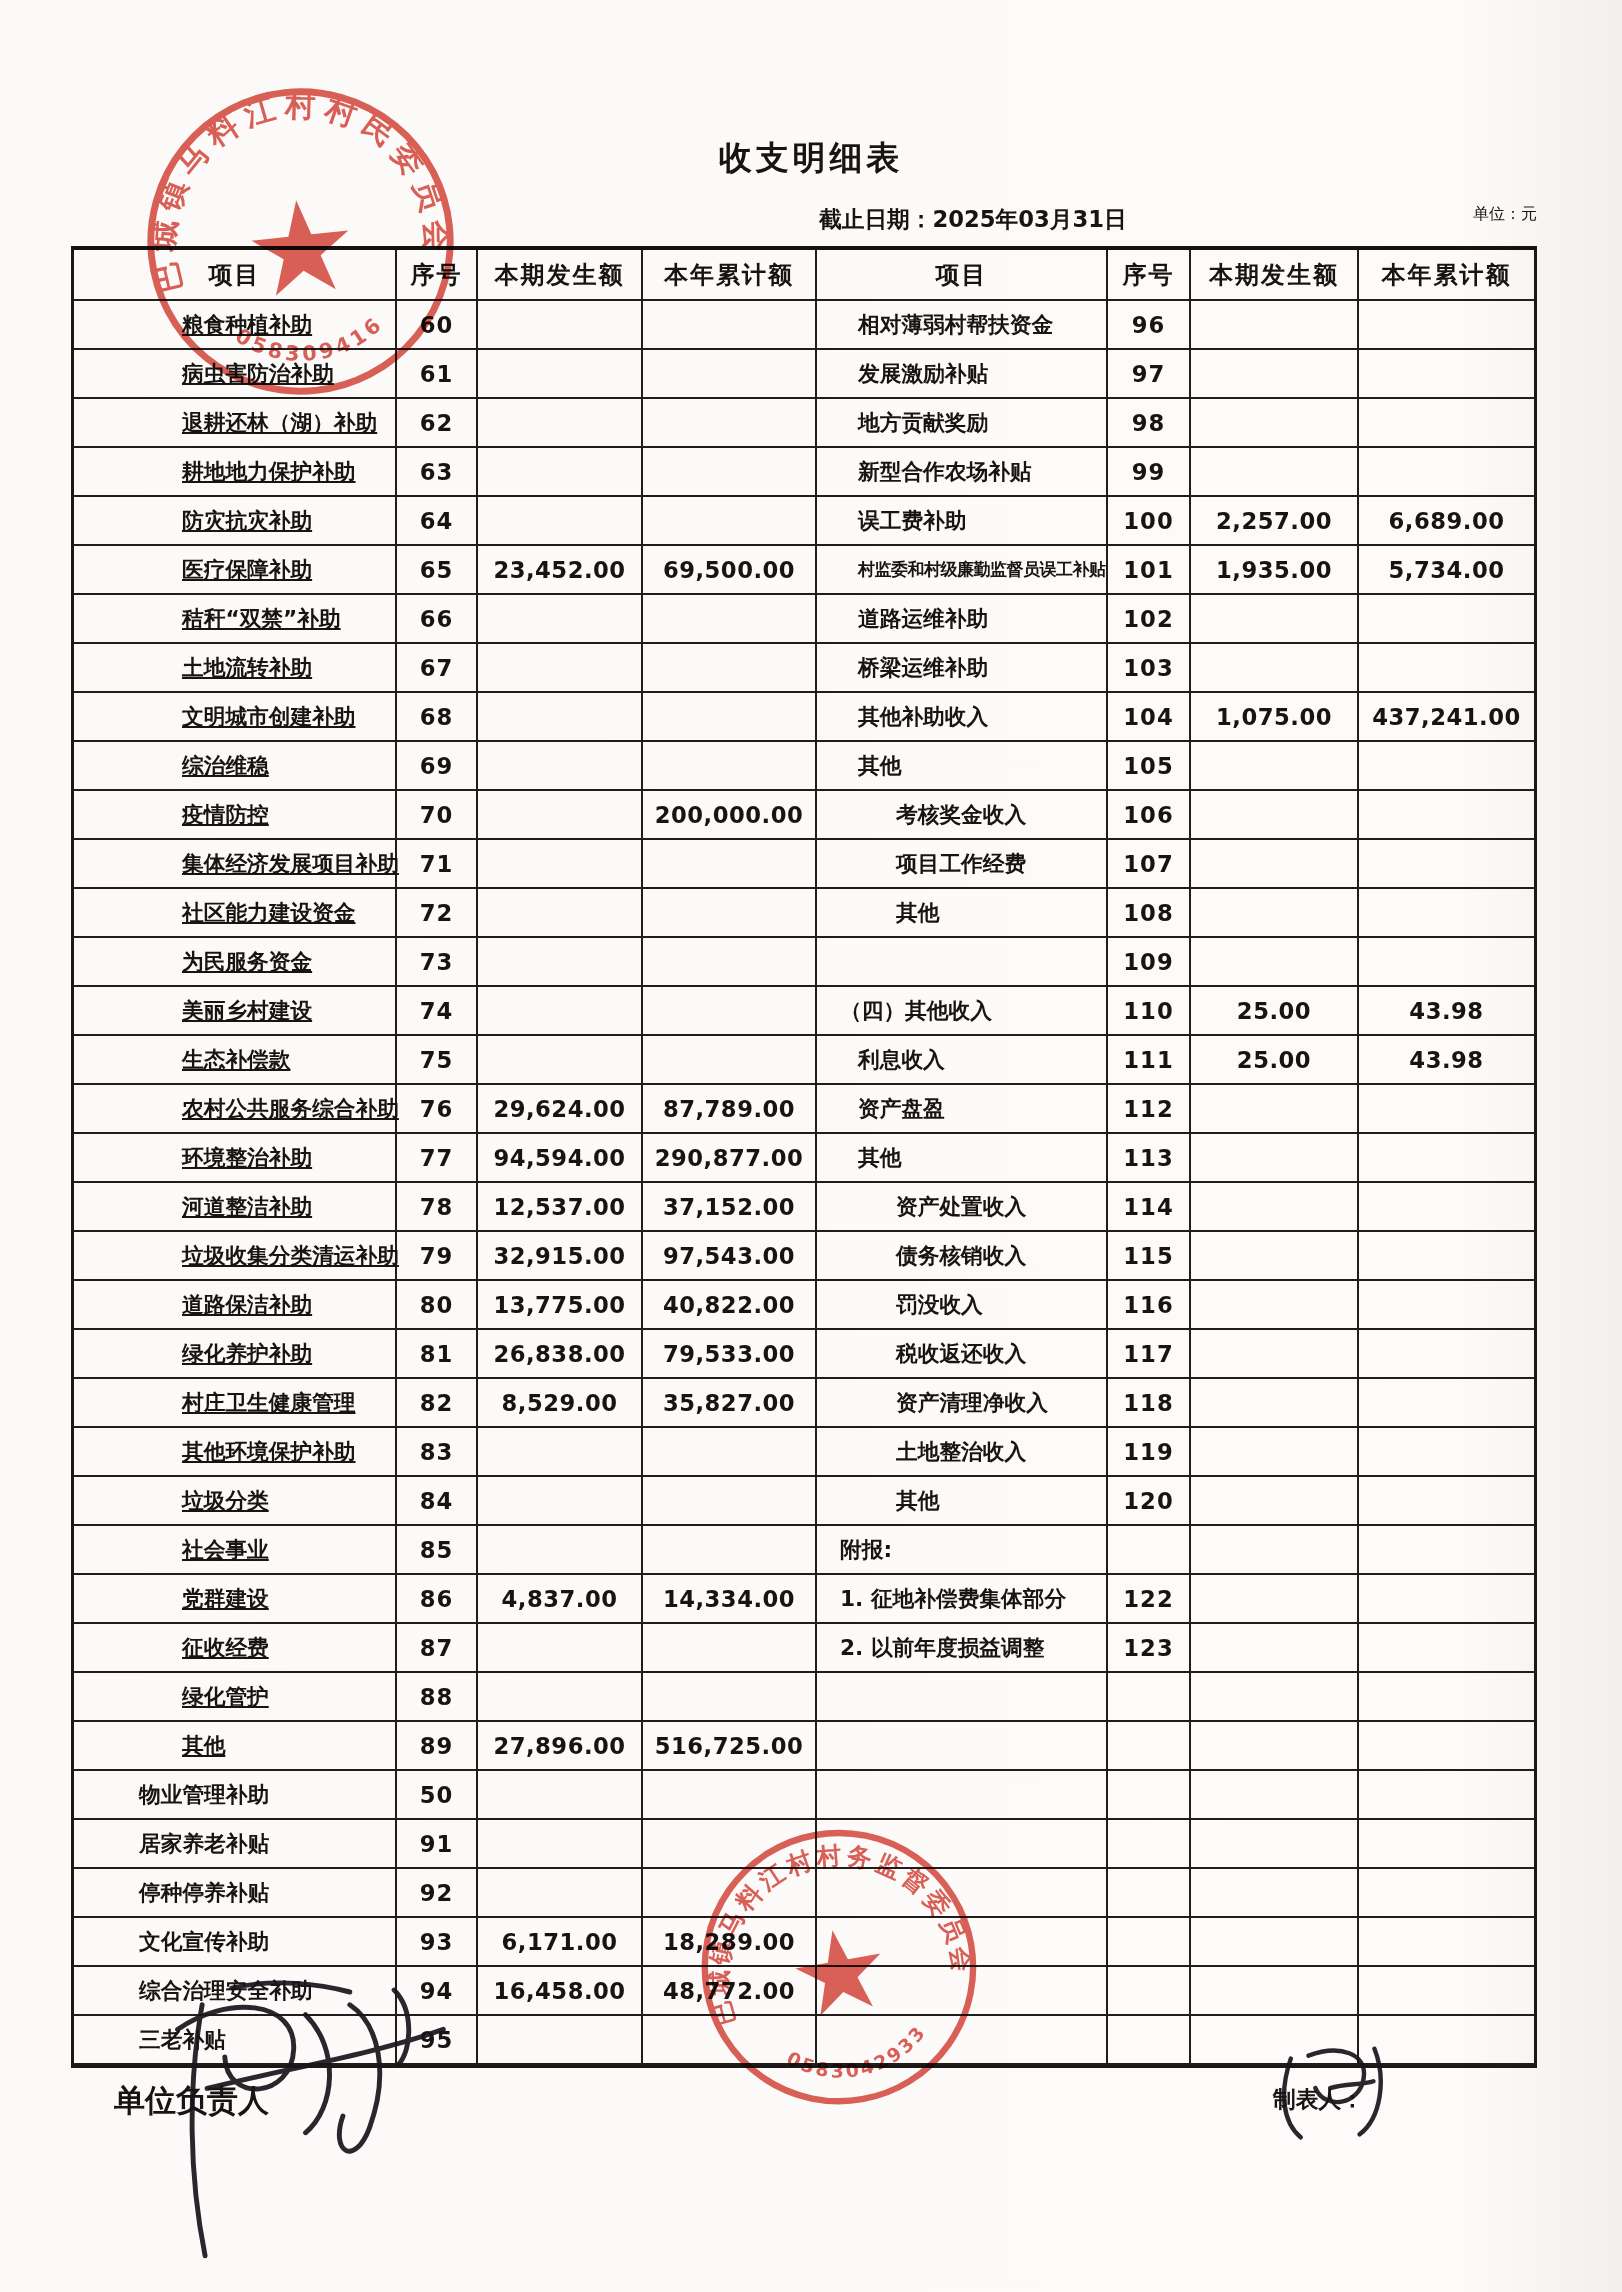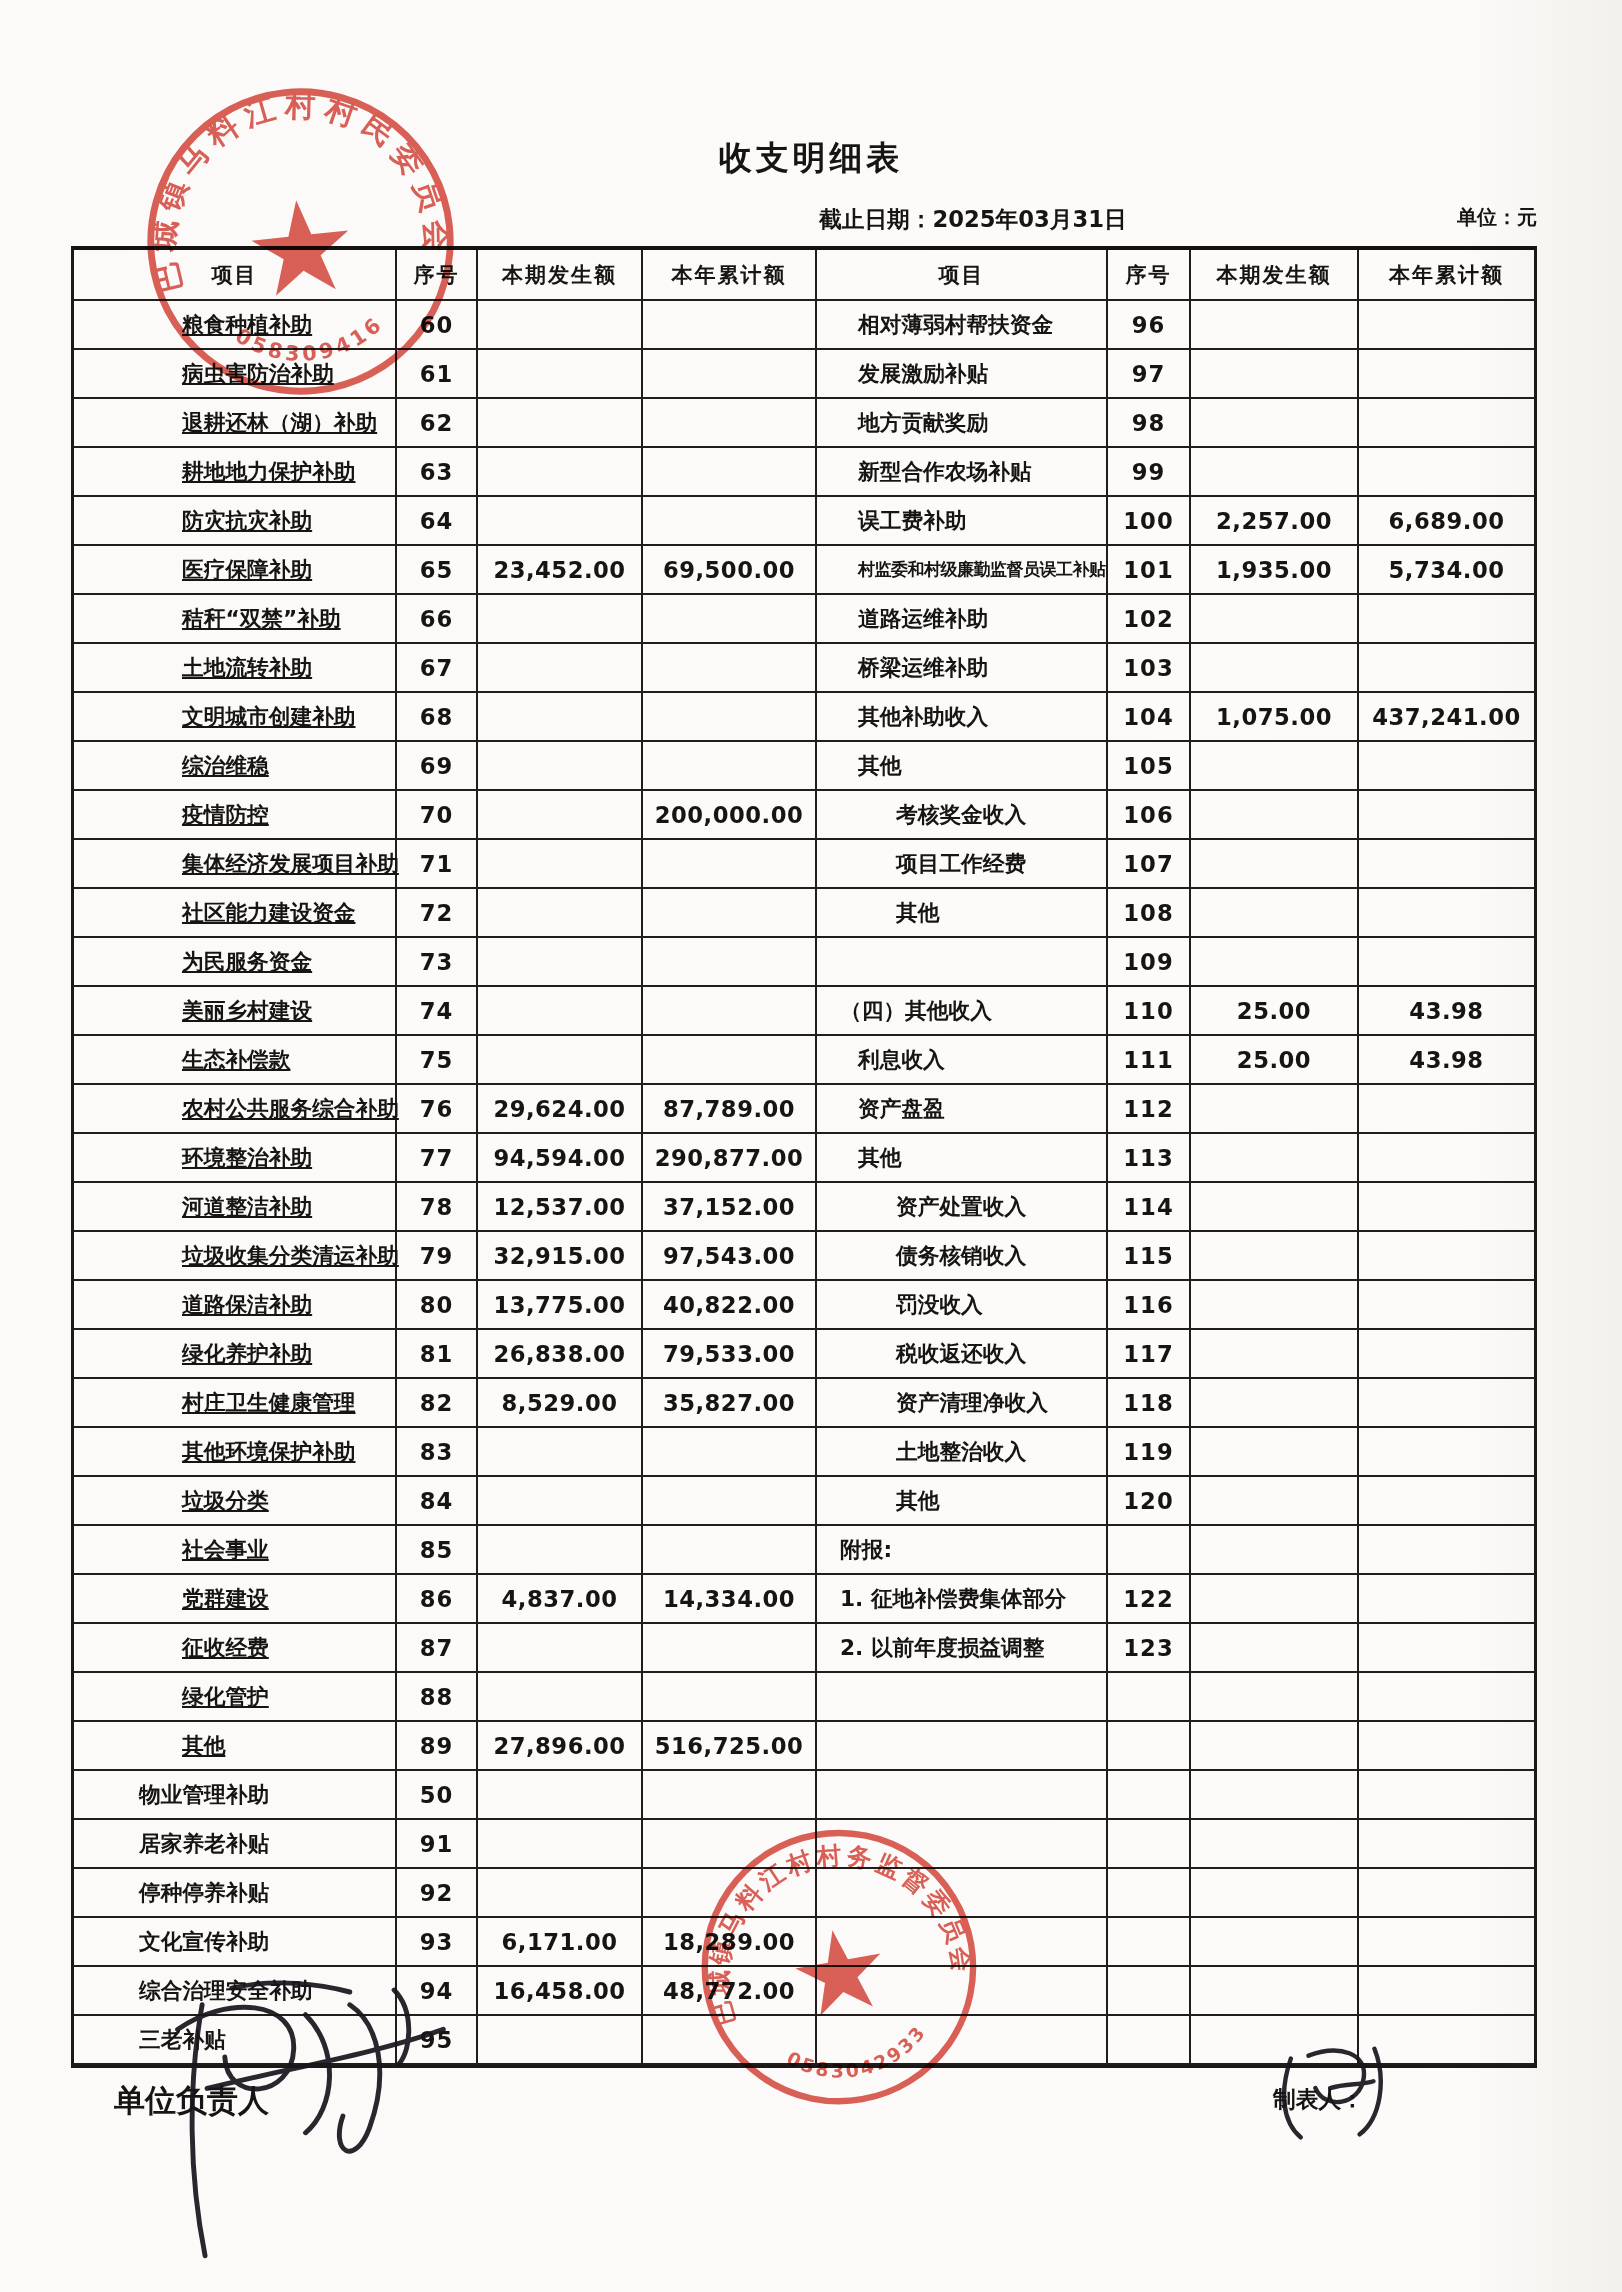--- a/index.html
+++ b/index.html
@@ -10,42 +10,42 @@
     background:linear-gradient(90deg,#fbfaf8 0%,#fcfbf9 90%,#f2f0ec 100%);
     font-family:"DejaVu Sans", sans-serif;
     color:#171513;
     overflow:hidden;
   }
   .title{
     position:absolute;top:136px;left:0;width:100%;
     text-align:center;font-size:33px;font-weight:700;letter-spacing:3.9px;
   }
   .dateline{position:absolute;top:204px;left:819px;font-size:22.7px;font-weight:700;}
-  .unitline{position:absolute;top:204px;right:85px;font-size:20px;font-weight:700;}
+  .unitline{position:absolute;top:204px;right:85px;font-size:16px;font-weight:400;}
 
   .grid{
     position:absolute;left:71px;top:246px;
     display:grid;
     grid-template-columns:323px 81px 165px 174px 291px 83px 168px 175px;
     grid-template-rows:51px repeat(36,49px);
     border:3px solid #1b1917;
     border-top:4.9px solid #15130f;
     background:transparent;
   }
   .cell{
     border-right:2px solid #201d1a;
     border-bottom:2px solid #201d1a;
     display:flex;align-items:center;
     font-size:21.7px;font-weight:700;
     box-sizing:border-box;
     white-space:nowrap;
     overflow:visible;
   }
   .cell.last-col{border-right:none;}
-  .th{justify-content:center;font-size:21px;font-weight:700;letter-spacing:2px;}
+  .th{justify-content:center;font-size:24px;font-weight:700;letter-spacing:2px;}
   .seq{justify-content:center;font-size:22.7px;font-weight:600;letter-spacing:1px;}
   .num{justify-content:center;font-size:22.7px;font-weight:600;letter-spacing:0.5px;}
   .item{justify-content:flex-start;}
   .ind-l1{padding-left:108px;text-decoration:underline;}
   .ind-l0{padding-left:65px;}
   .rind-0{padding-left:23px;}
   .rind-1{padding-left:41px;}
   .rind-2{padding-left:79px;text-align:right;}
   .small{font-size:17px;letter-spacing:-0.5px;}
 

